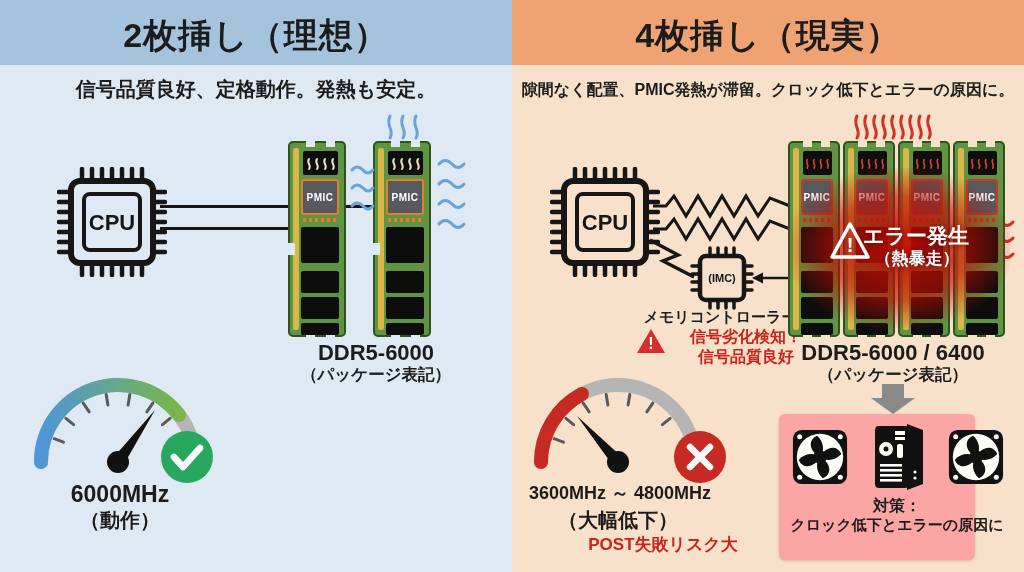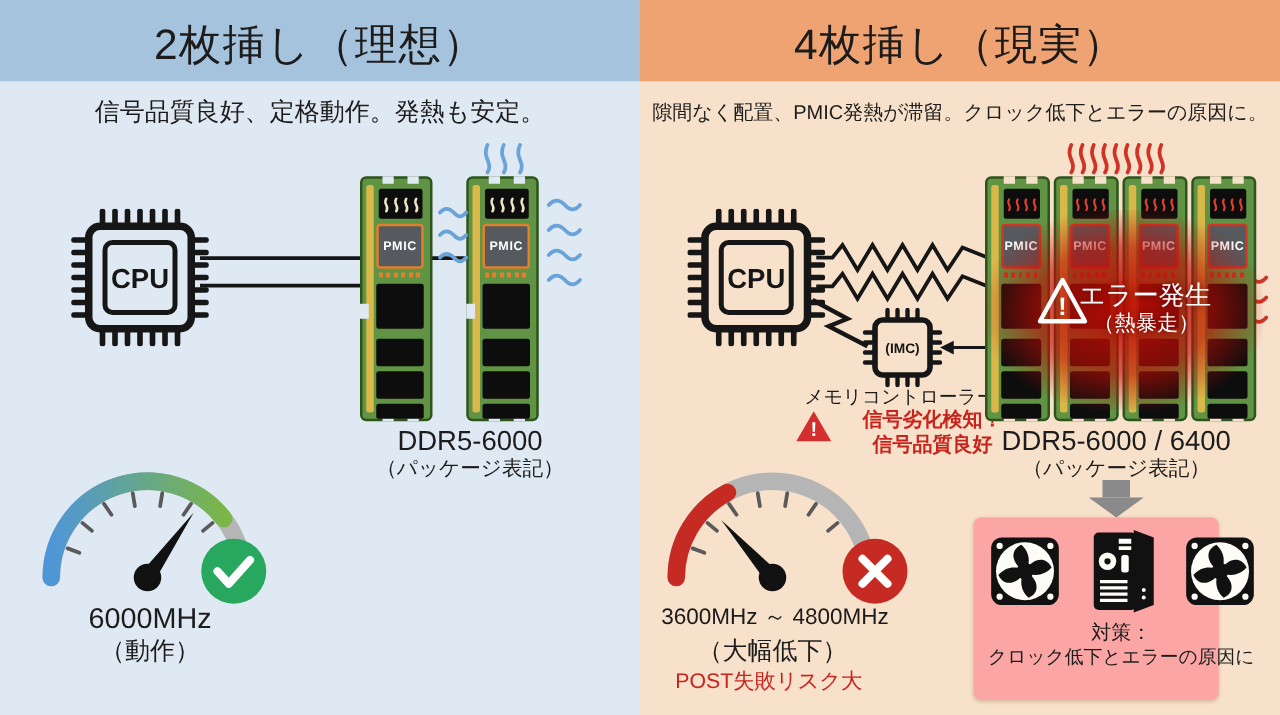--- a/index.html
+++ b/index.html
@@ -4,21 +4,21 @@
 <style>
   html,body{margin:0;padding:0;background:#ffffff;}
   .stage{position:relative;width:1024px;height:572px;overflow:hidden;
          font-family:"Liberation Sans","DejaVu Sans",sans-serif;}
   .panel{position:absolute;top:0;width:512px;height:572px;}
   #panel-left{left:0;background:#dfe9f3;}
   #panel-right{left:512px;background:#f8e1ca;}
   .head{position:absolute;top:0;left:0;width:512px;height:65px;}
   #panel-left .head{background:#a6c3dd;}
   #panel-right .head{background:#f0a372;}
-  .t{position:absolute;font-weight:normal;color:#1c1c1c;text-align:center;white-space:nowrap;}
+  .t{position:absolute;font-weight:bold;color:#1c1c1c;text-align:center;white-space:nowrap;}
   .title{top:13px;left:0;width:512px;font-size:34px;letter-spacing:1px;}
   .overlay{position:absolute;left:0;top:0;width:512px;height:572px;pointer-events:none;}
   
   .stick{position:absolute;top:141px;height:196px;background:#609343;
          border:2px solid #2e541d;border-radius:5px;box-sizing:border-box;}
   .stick .gold{position:absolute;left:3px;top:5px;bottom:5px;width:6px;background:#d9b84a;border-radius:2px;}
   .stick .ntop{position:absolute;top:-2px;width:9px;height:6px;}
   .stick .nbot{position:absolute;bottom:-2px;width:9px;height:6px;}
   #panel-left .ntop,#panel-left .nbot,#panel-left .enotch{background:#dfe9f3;}
   #panel-right .ntop,#panel-right .nbot,#panel-right .enotch{background:#f8e1ca;}
@@ -478,15 +478,15 @@
       </g>
       <polygon points="52,41 98,83 89,92" fill="#111"></polygon>
       <circle cx="93" cy="87" r="11" fill="#111"></circle>
       <g>
         <circle cx="175" cy="82" r="26" fill="#c62b23"></circle>
         <path d="M165,72 l20,20 M185,72 l-20,20" stroke="#fff" stroke-width="6.5" stroke-linecap="round"></path>
       </g>
     </svg>
     <div class="t" style="top:481px;left:-12px;width:240px;font-size:18px;">3600MHz ～ 4800MHz</div>
     <div class="t" style="top:507px;left:0px;width:212px;font-size:20px;">（大幅低下）</div>
-    <div class="t red" style="top:533px;left:0px;width:206px;font-size:17px;">POST失敗リスク大</div>
+    <div class="t red" style="top:533px;left:0px;width:206px;font-size:17px;padding-left:48px;">POST失敗リスク大</div>
   </div>
 </div>
 
 </body></html>

